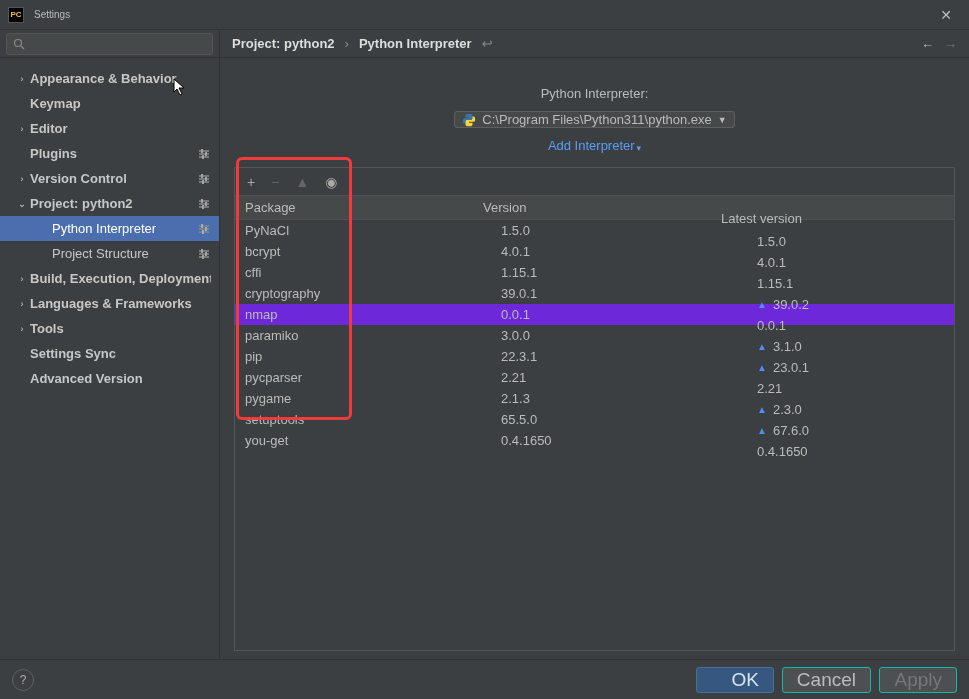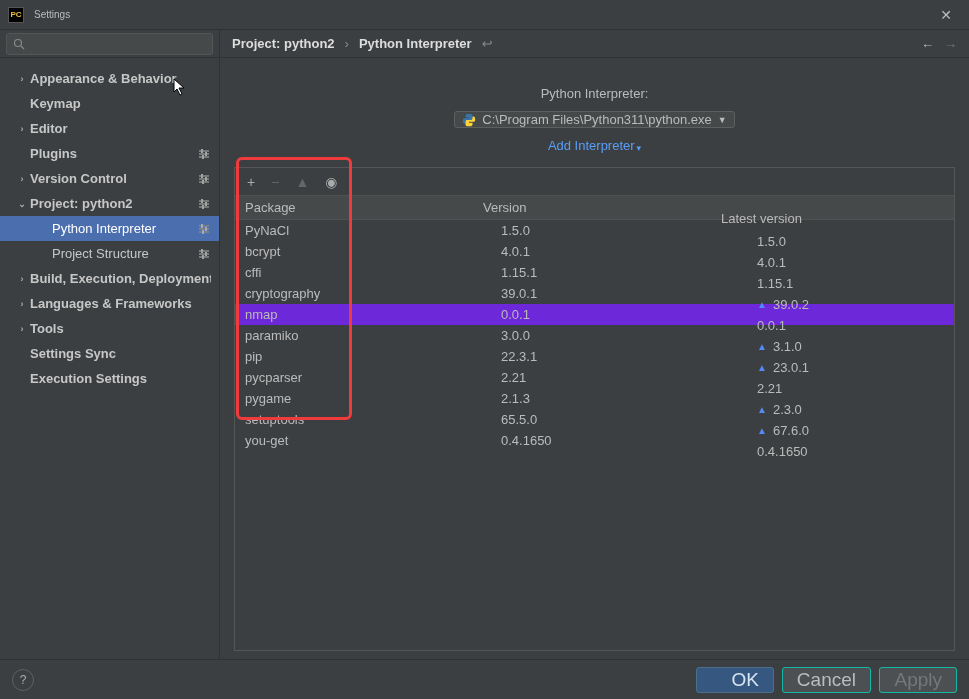--- a/index.html
+++ b/index.html
@@ -175,21 +175,21 @@
       <div class="tree-item indent1 bold">
         <span class="chev">›</span>
         <span class="label">Tools</span>
       </div>
       <div class="tree-item indent1 bold nochev">
         <span class="chev">›</span>
         <span class="label">Settings Sync</span>
       </div>
       <div class="tree-item indent1 bold nochev">
         <span class="chev">›</span>
-        <span class="label">Execution Settings</span>
+        <span class="label">Advanced Version</span>
       </div>
     </div>
   <div class="main">
     <div class="interp-row">
       <span class="interp-label">Python Interpreter:</span>
       <div class="interp-select">
         <svg class="py-logo" viewBox="0 0 16 16">
             <path fill="#3776ab" d="M7 1c-2 0-3 .5-3 2v2h4v1H3c-1.5 0-2 1-2 3s.5 3 2 3h1v-2c0-1.5 1-2 2-2h4c1 0 2-.5 2-2V3c0-1.5-1-2-3-2H7z"></path>
             <path fill="#ffd43b" d="M9 15c2 0 3-.5 3-2v-2H8v-1h5c1.5 0 2-1 2-3s-.5-3-2-3h-1v2c0 1.5-1 2-2 2H6c-1 0-2 .5-2 2v3c0 1.5 1 2 3 2h2z"></path>
           </svg>

